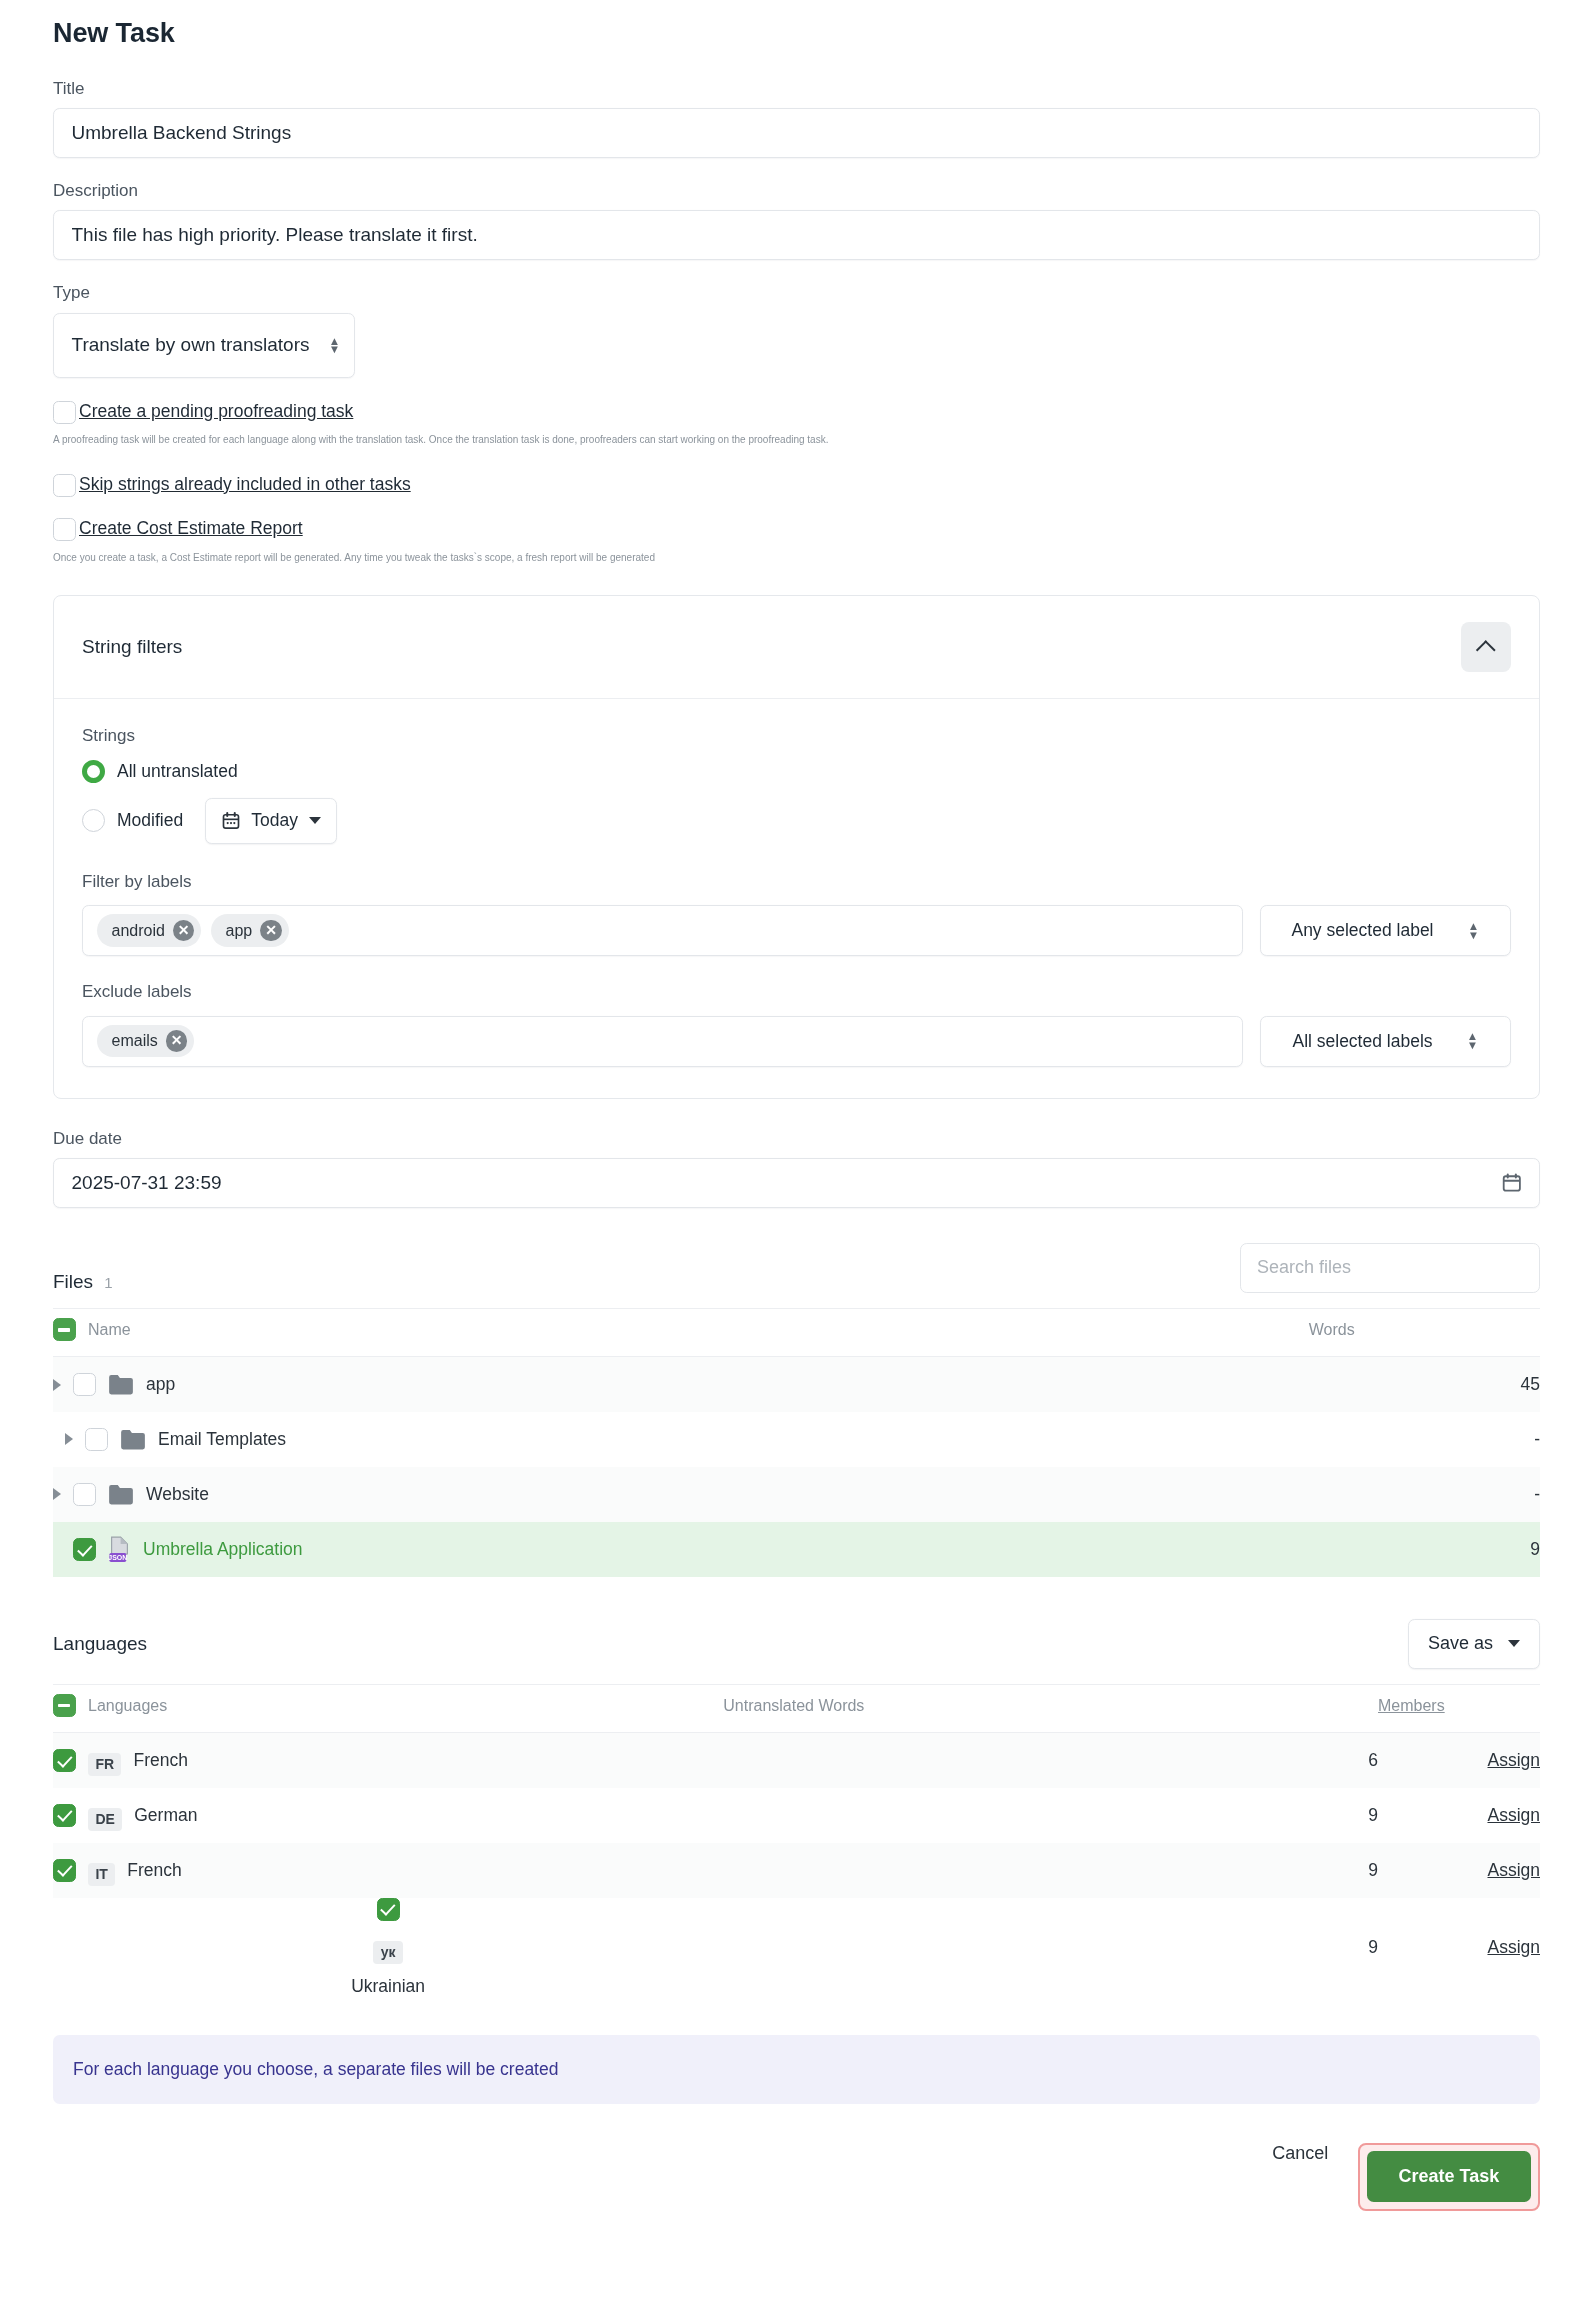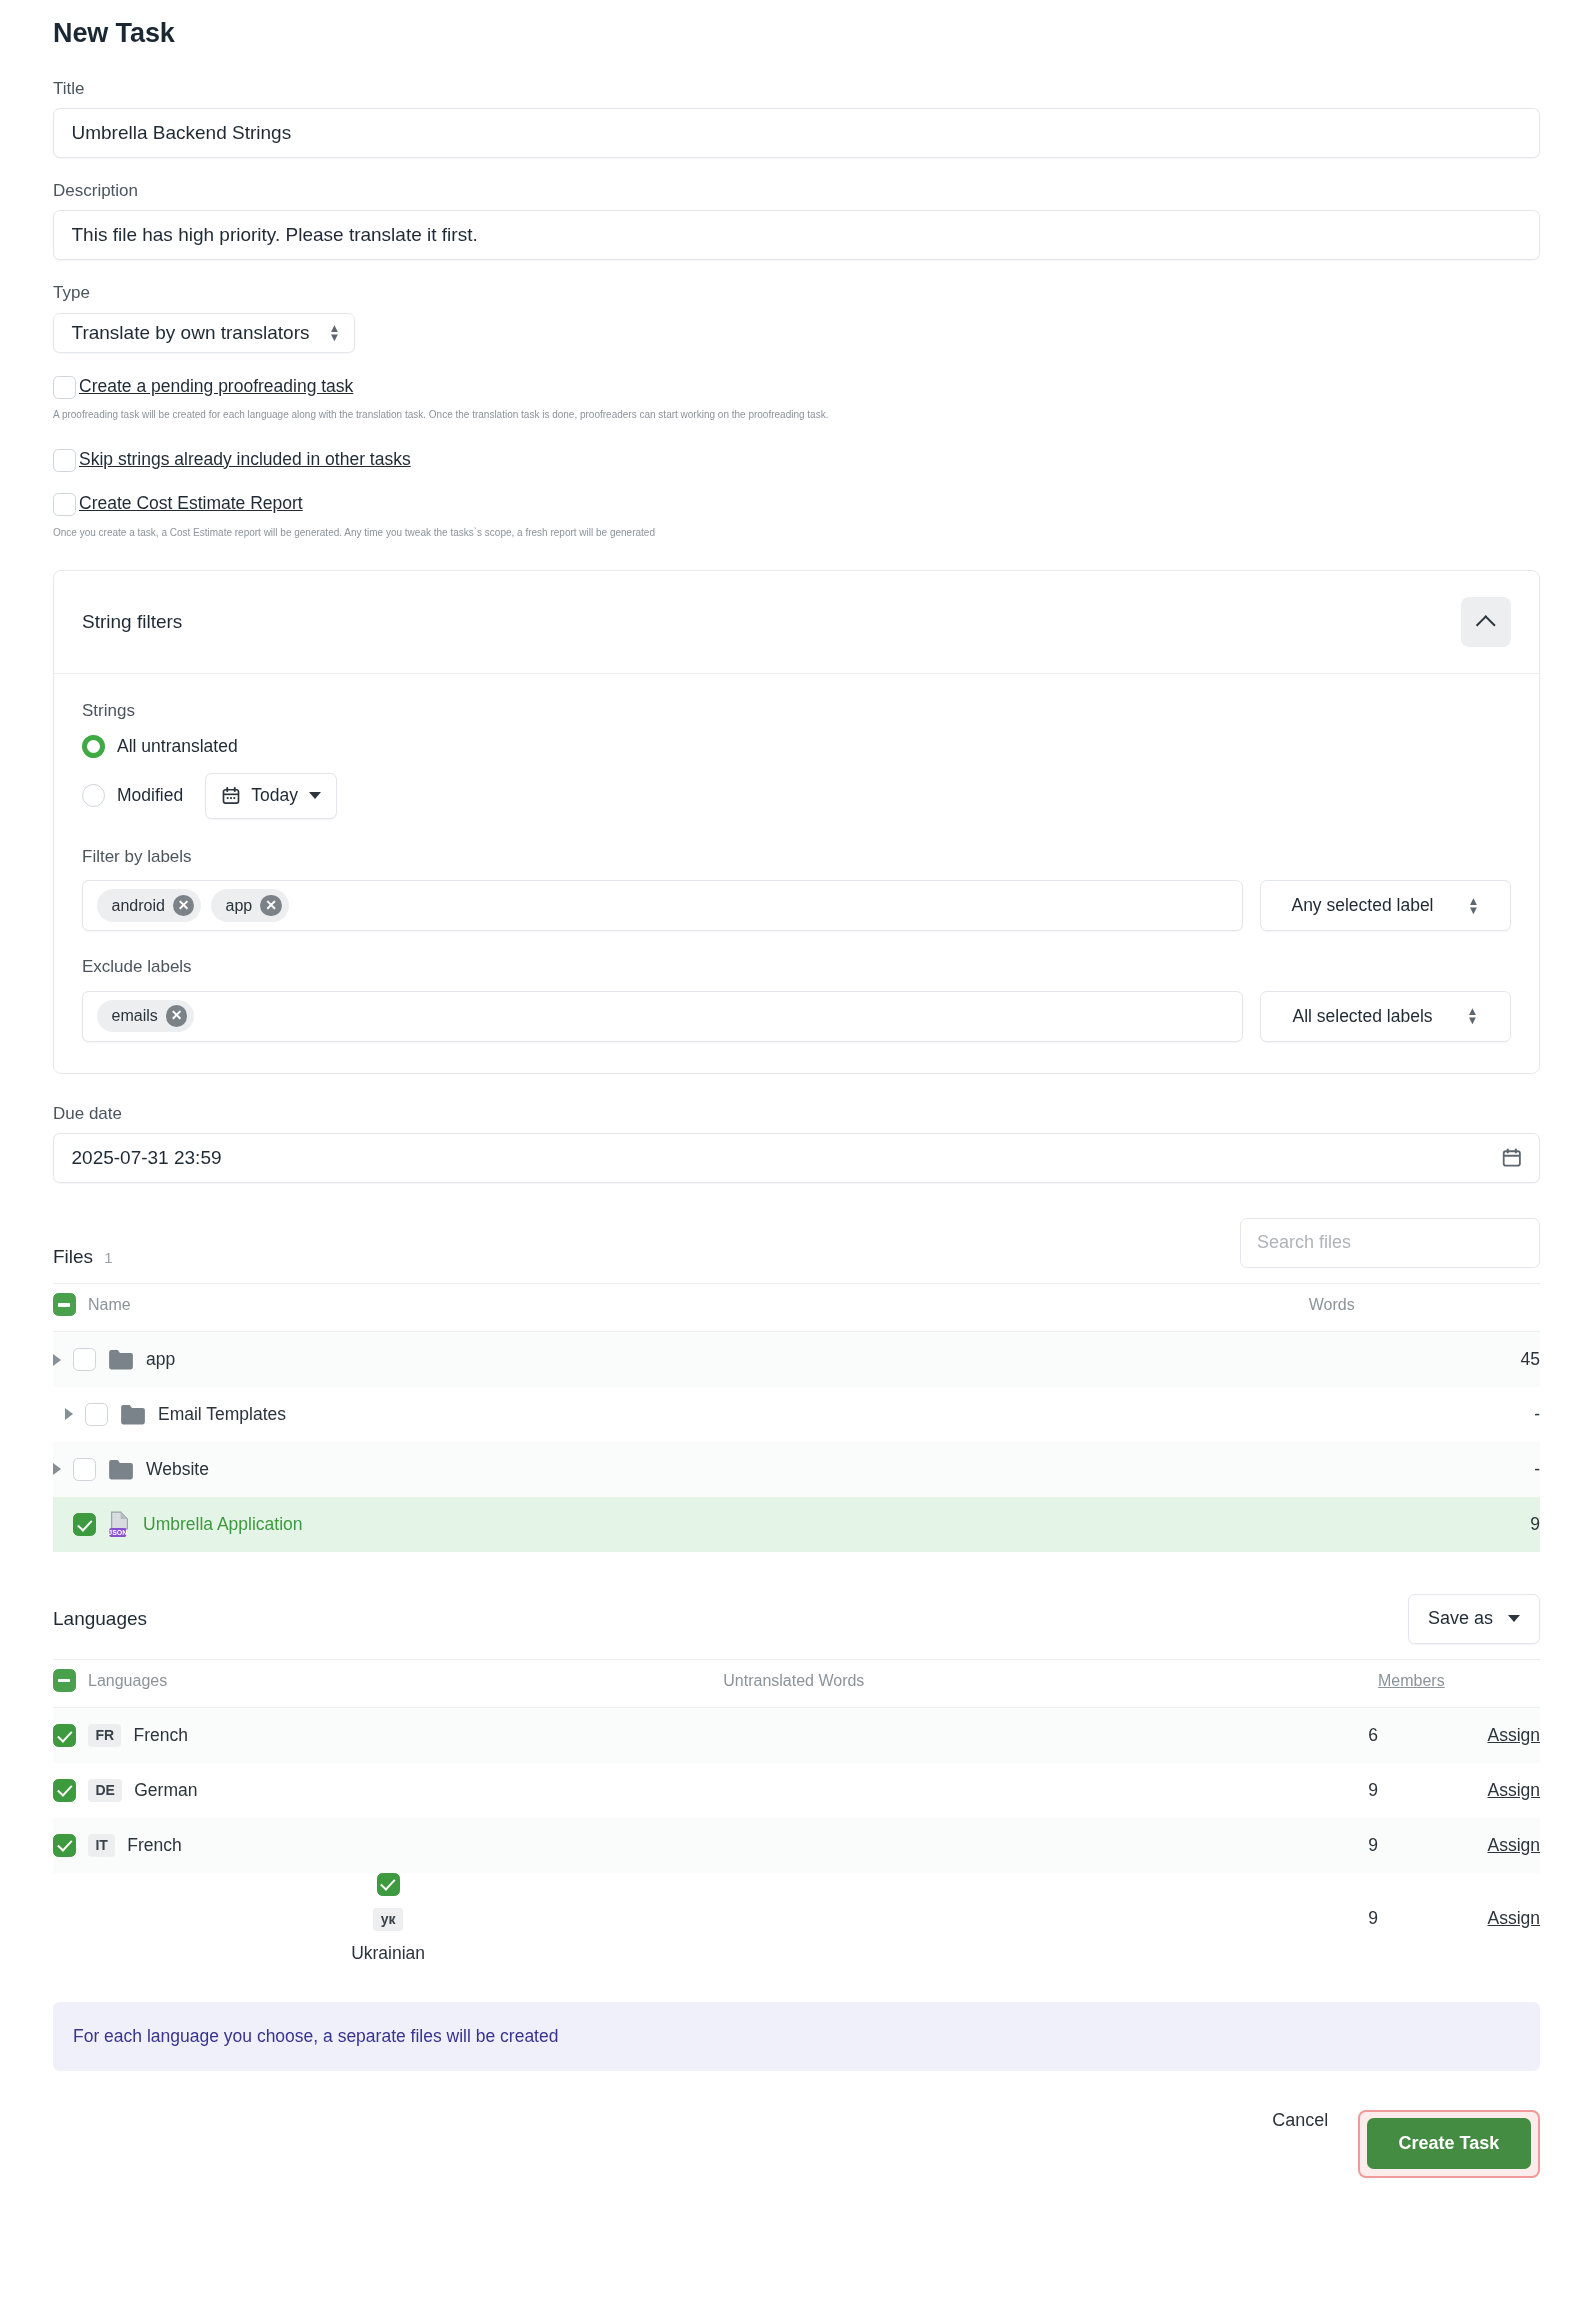--- a/index.html
+++ b/index.html
@@ -43,21 +43,21 @@
     font-family: "Liberation Sans", sans-serif;
     font-size: 19px;
     color: #1f2a35;
     padding: 0 17.5px;
     outline: none;
     box-shadow: 0 0.7px 1.3px rgba(16,24,40,0.04);
   }
   .text-input::placeholder { color: #a8b0b8; }
 
   .select-box {
-    height: 40px;
+    height: 65px;
     border: 1.3px solid #e3e6ea;
     border-radius: 6.7px;
     background: #fff;
     display: inline-flex;
     align-items: center;
     justify-content: center;
     padding: 0 13.5px 0 17.5px;
     font-size: 19px;
     color: #1f2a35;
     cursor: pointer;
@@ -323,20 +323,21 @@
 
   .lang-badge {
     display: inline-block;
     background: #eceef0;
     border-radius: 4px;
     font-size: 14px;
     color: #3a424a;
     padding: 3.4px 7.4px;
     font-weight: 600;
     flex: 0 0 auto;
+    margin-top: 8px;
   }
 
   
   .lang-head {
     display: flex; align-items: center; justify-content: space-between;
     margin-top: 42px;
   }
   .saveas-btn {
     height: 50px;
     border: 1.3px solid #e3e6ea;

